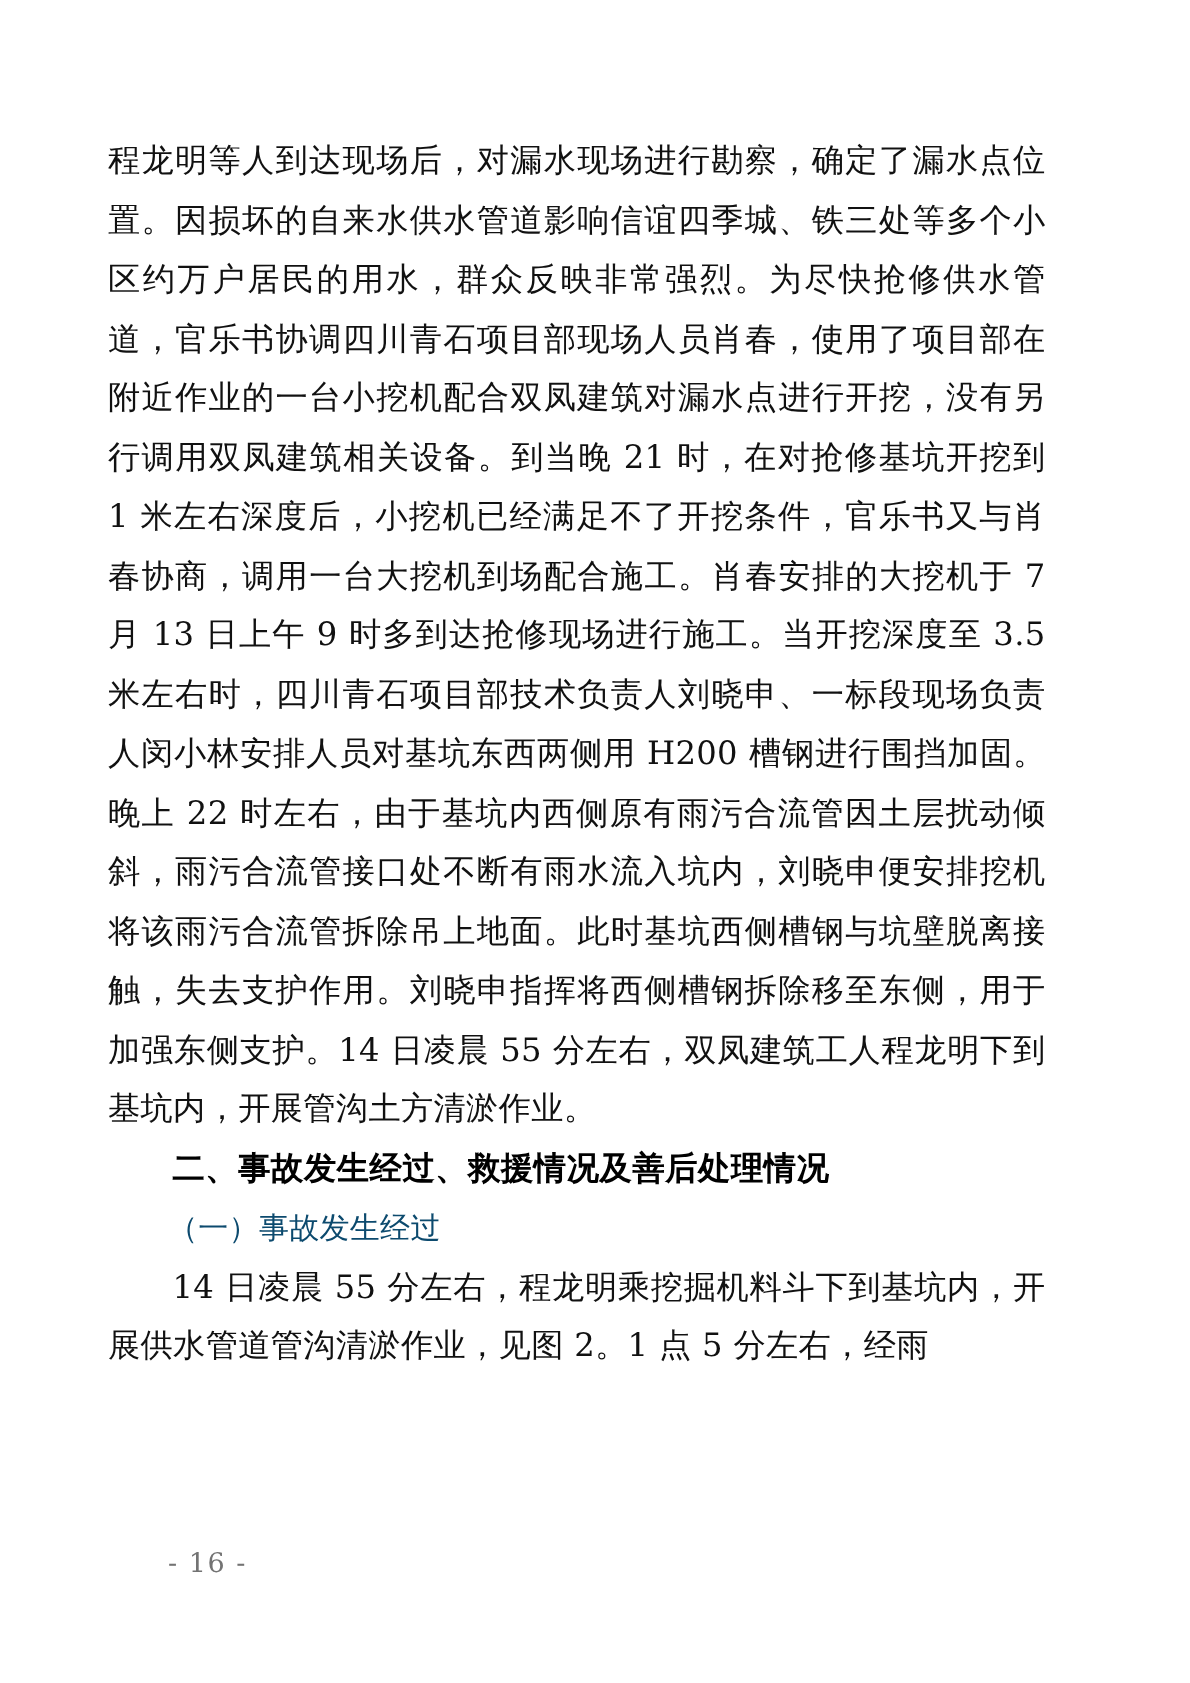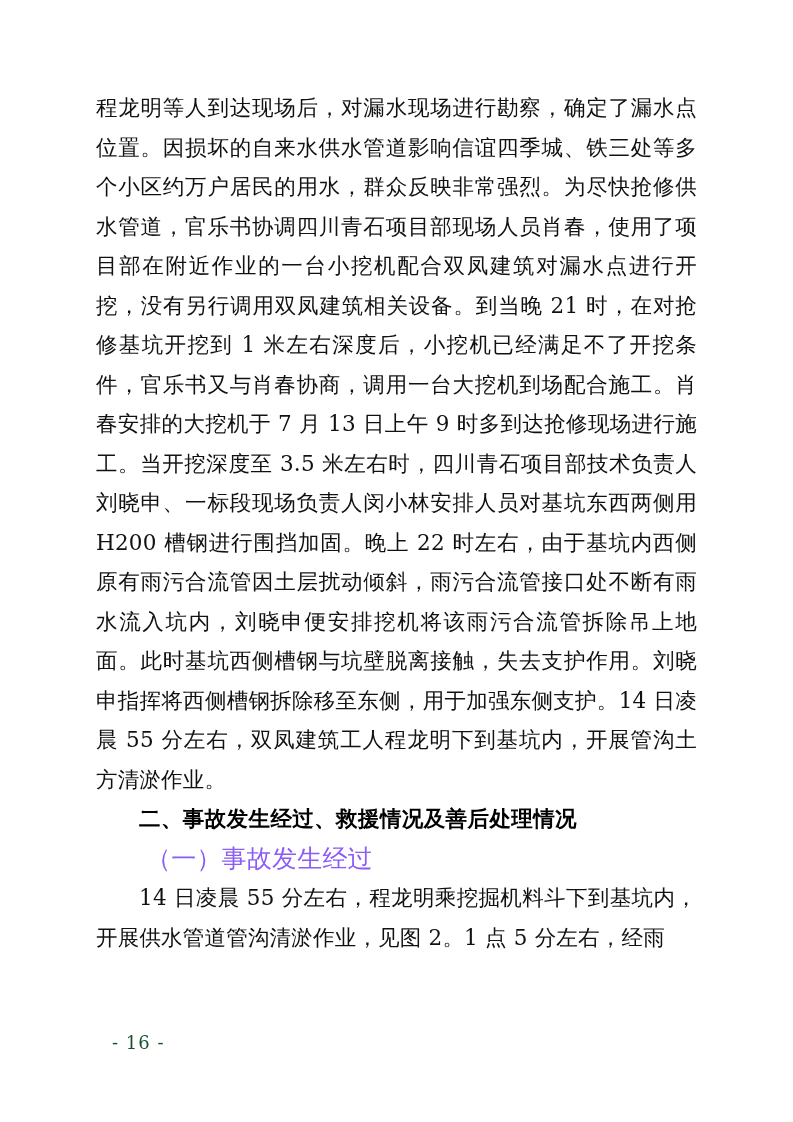--- a/index.html
+++ b/index.html
@@ -14,21 +14,21 @@
     font-family: "DejaVu Serif", "Liberation Serif", serif;
     color: #1a1a1a;
     overflow: hidden;
   }
   .page {
     position: absolute;
     top: 0; left: 0;
     width: 793px;
     height: 1122px;
     box-sizing: border-box;
-    padding: 88px 96px 0 96px;
+    padding: 88px 96px 0 72px;
   }
   .body-text {
     font-size: 21.5px;
     line-height: 39.5px;
     text-align: justify;
     text-justify: inter-ideograph;
     letter-spacing: 0.2px;
     color: #111111;
   }
   p {
@@ -39,32 +39,32 @@
   }
   .section-heading {
     font-size: 21.5px;
     line-height: 39.5px;
     font-weight: bold;
     text-indent: 2em;
     letter-spacing: 0.4px;
     color: #000000;
   }
   .sub-heading {
-    font-size: 25px;
+    font-size: 20px;
     line-height: 39.5px;
     text-indent: 2em;
-    color: #8b5cf6;
+    color: #0c4a6e;
   }
   .page-number {
     position: absolute;
     left: 112px;
     top: 1032px;
     font-size: 18px;
     letter-spacing: 1px;
-    color: #14532d;
+    color: #737373;
     font-family: "DejaVu Serif", "Liberation Serif", serif;
   }
 </style>
 </head>
 <body>
 
 <div class="page">
 
   <div class="body-text">
 

